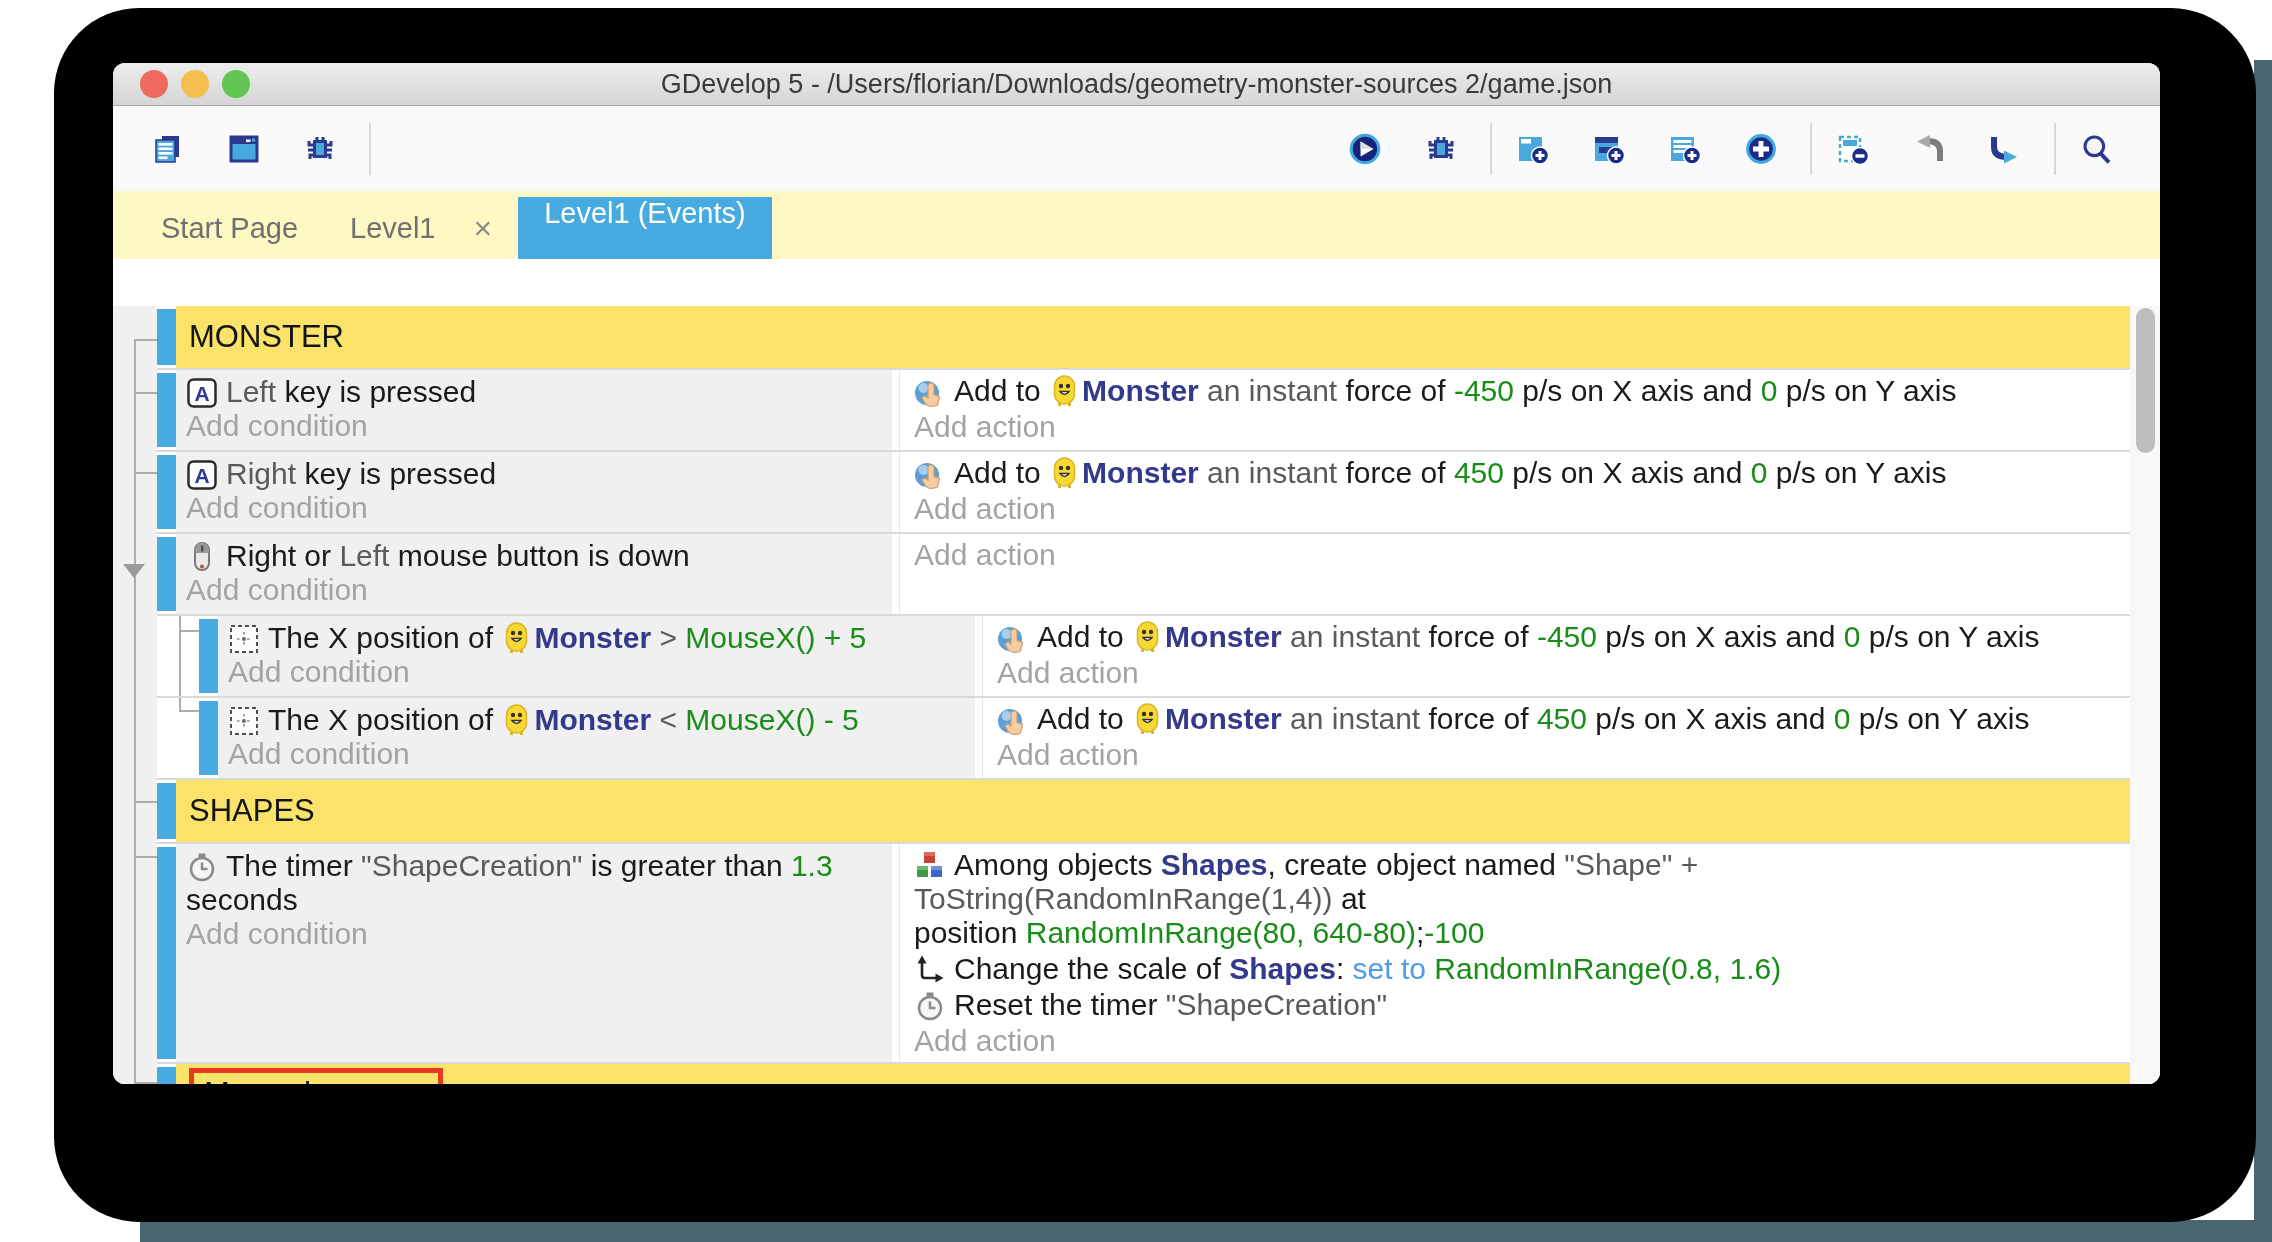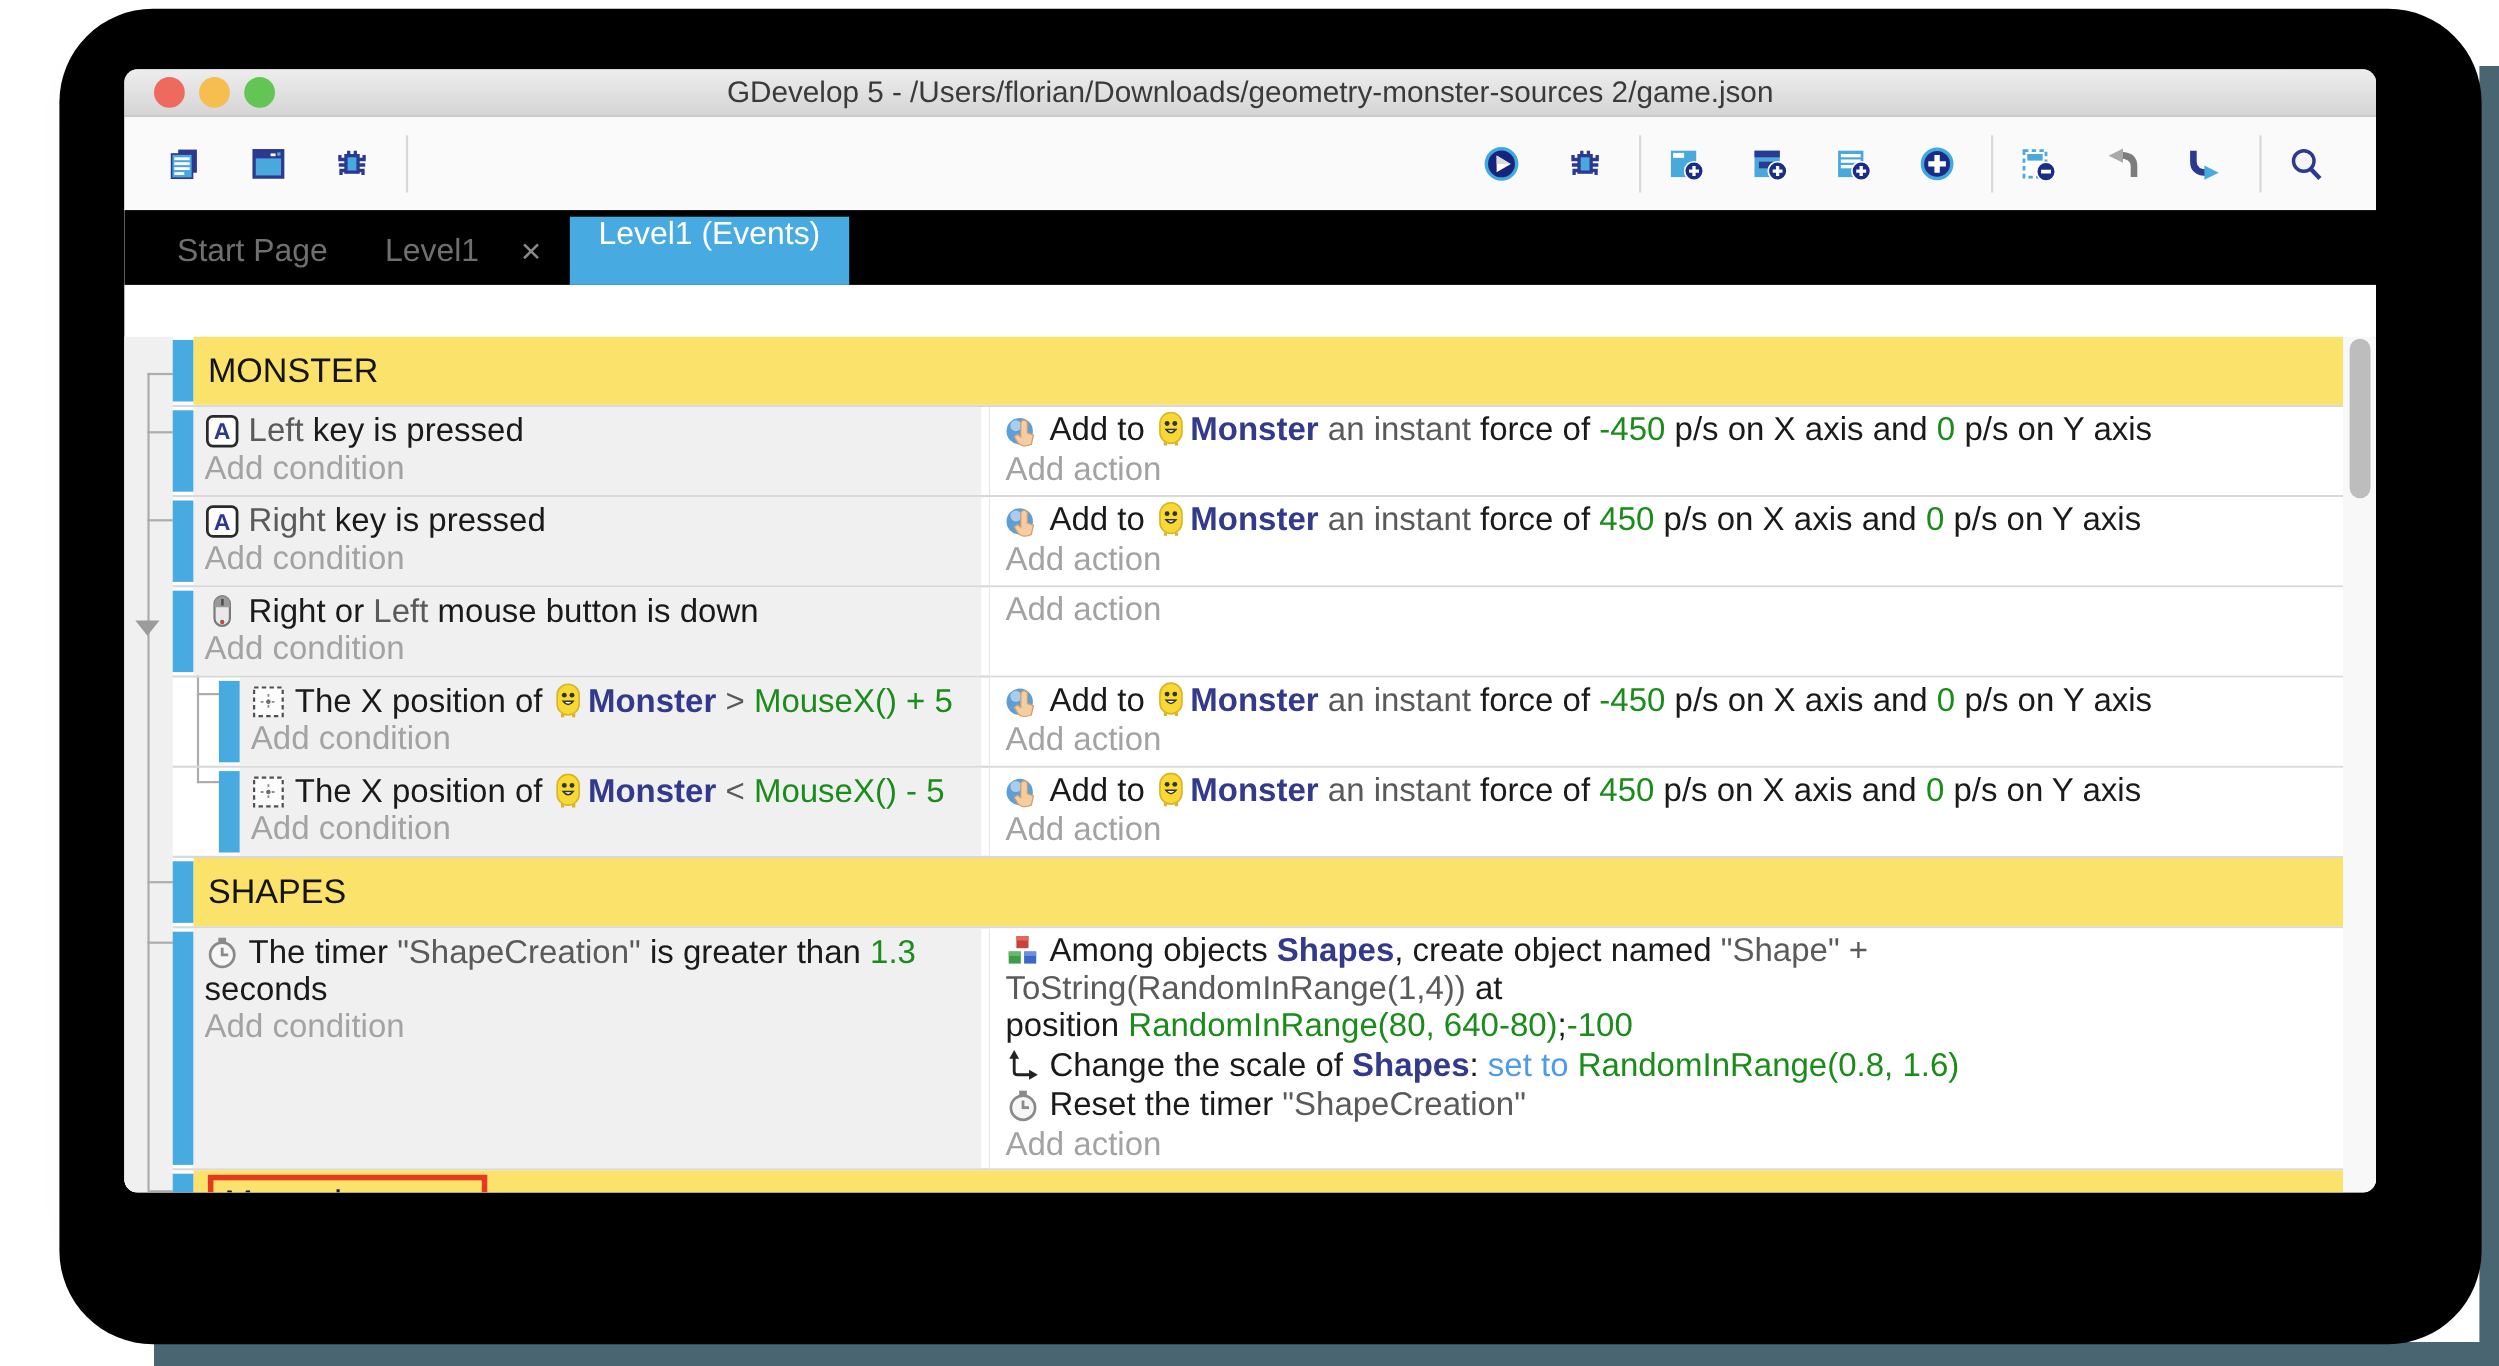--- a/index.html
+++ b/index.html
@@ -26,21 +26,21 @@
 
   
   .toolbar{height:85px;background:#FAFAFA;display:flex;align-items:center;padding:0 30px;}
   .tbgroup{display:flex;align-items:center;gap:18px;}
   .tb-btn{width:58px;height:58px;display:flex;align-items:center;justify-content:center;cursor:pointer;flex:none;}
   .tb-btn svg{width:56px;height:56px;}
   .vsep{width:2px;height:52px;background:#D8D8D8;margin:0 16px;flex:none;}
   .tb-spacer{flex:1;}
 
   
-  .tabbar{height:68px;background:#000000;display:flex;align-items:flex-end;padding-left:22px;}
+  .tabbar{height:68px;background:#fef9c3;display:flex;align-items:flex-end;padding-left:22px;}
   .tab{height:62px;display:flex;align-items:center;padding:0 26px;font-size:29px;color:#6F6F6F;gap:38px;cursor:pointer;white-space:nowrap;}
   .tab .close{font-size:32px;color:#8A8A8A;cursor:pointer;line-height:1;}
   .tab.active{background:var(--accent);color:#fff;flex-direction:column;}
   .tab.active .close{color:#fff;}
 
   
   .events{position:absolute;top:195px;left:0;right:0;bottom:0;background:#fff;overflow:hidden;margin-top:48px;}
   .gutter{position:absolute;left:0;top:0;bottom:0;width:44px;background:#F0F0F0;}
   .scrolltrack{position:absolute;right:0;top:0;bottom:0;width:30px;background:#F8F8F8;}
   .thumb{position:absolute;right:5px;top:2px;width:19px;height:145px;background:#BDBDBD;border-radius:10px;cursor:pointer;}
@@ -49,21 +49,21 @@
   .rows .row:first-child{border-top:none;}
   .bar{width:19px;background:var(--accent);margin:3px 0;flex:none;cursor:grab;}
   .group-row{height:62px;}
   .group-fill{flex:1;background:var(--yellow);display:flex;align-items:center;padding-left:13px;font-size:31px;color:#141414;overflow:hidden;}
   .group-row.selected{height:78px;}
   .group-row.selected .group-fill{align-items:flex-start;}
   .selbox{display:inline-block;border:5px solid var(--selred);margin-top:4px;padding:4px 50px 6px 10px;line-height:34px;height:34px;}
   .event-row{min-height:80px;}
   .sub{padding-left:42px;}
   .cond{width:716px;flex:none;background:#F0F0F0;padding:5px 10px;box-sizing:border-box;}
-  .sub .cond{width:674px;}
+  .sub .cond{width:757px;}
   .act{flex:1;background:#fff;border-left:1px solid #E6E6E6;margin-left:7px;padding:4px 10px 4px 14px;}
   .sentence{font-size:30px;line-height:34px;color:#1A1A1A;cursor:pointer;}
   .act .sentence{margin-bottom:2px;}
   .placeholder{font-size:30px;line-height:34px;color:var(--placeholder);cursor:pointer;}
   .s-param{color:var(--param);}
   .s-object{color:var(--object);font-weight:700;}
   .s-expr{color:var(--expr);}
   .s-setto{color:var(--setto);}
   .objwrap{white-space:nowrap;}
   .icn{display:inline-block;vertical-align:-7px;margin-right:8px;width:32px;height:32px;}

